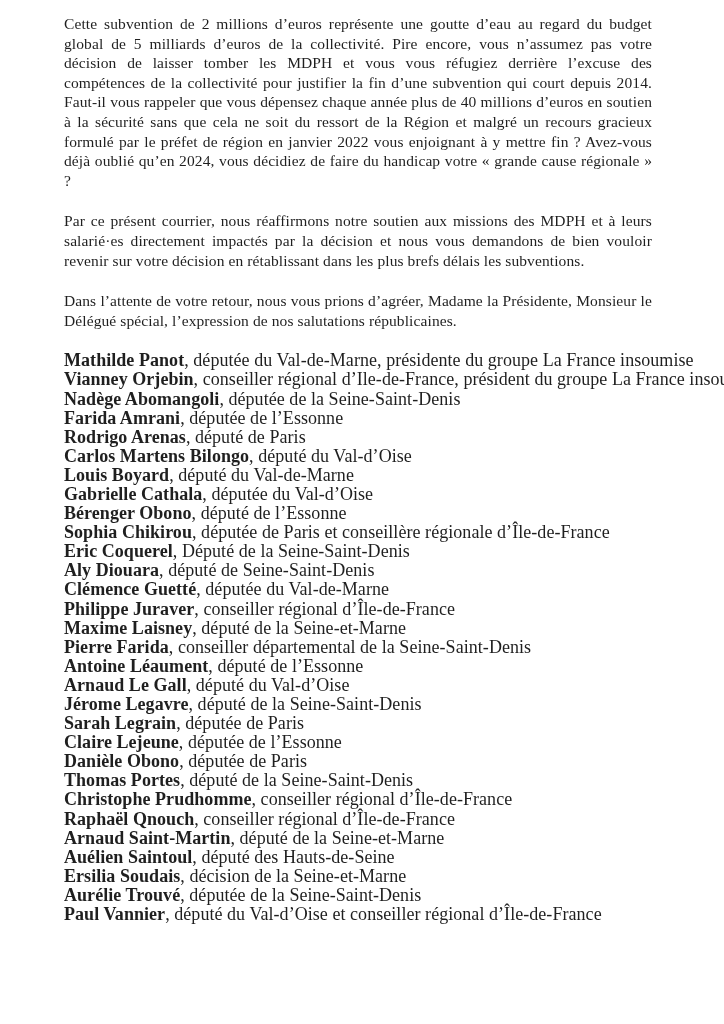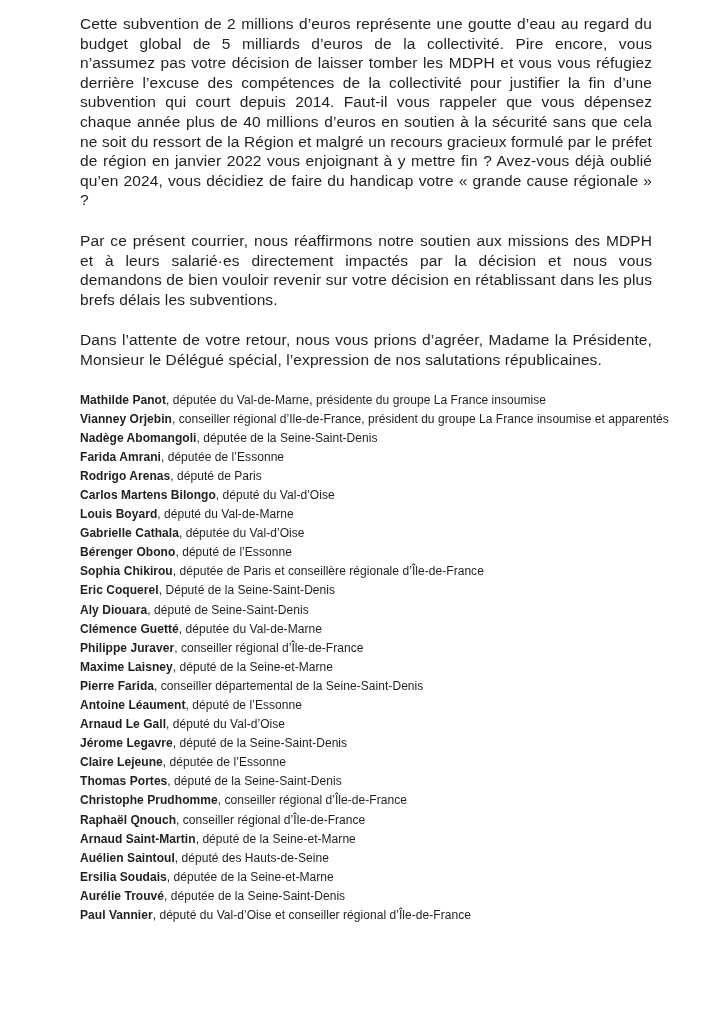--- a/index.html
+++ b/index.html
@@ -10,38 +10,39 @@
   body {
     width: 724px;
     height: 1024px;
     overflow: hidden;
     font-family: "Liberation Sans", "DejaVu Sans", sans-serif;
   }
   .page {
     box-sizing: border-box;
     width: 724px;
     height: 1024px;
-    padding: 14px 72px 0 80px;
+    padding: 14px 72px 0 64px;
     background: #ffffff;
     color: #1f1f1f;
+    font-family: Liberation Serif, serif;
   }
   .paragraphs p {
     margin: 0 0 21px 0;
     font-size: 15.5px;
     line-height: 19.6px;
     font-weight: 400;
     text-align: justify;
     color: #1f1f1f;
     letter-spacing: 0.1px;
   }
   .signatories {
     margin-top: 16px;
   }
   .sig-line {
-    font-size: 12px;
+    font-size: 18px;
     line-height: 19.1px;
     color: #1f1f1f;
     letter-spacing: 0.05px;
     white-space: nowrap;
   }
   .sig-line strong {
     font-weight: 700;
   }
 </style>
 </head>
@@ -66,23 +67,25 @@
       <div class="sig-line"><strong>Sophia Chikirou</strong><span>, députée de Paris et conseillère régionale d’Île-de-France</span></div>
       <div class="sig-line"><strong>Eric Coquerel</strong><span>, Député de la Seine-Saint-Denis</span></div>
       <div class="sig-line"><strong>Aly Diouara</strong><span>, député de Seine-Saint-Denis</span></div>
       <div class="sig-line"><strong>Clémence Guetté</strong><span>, députée du Val-de-Marne</span></div>
       <div class="sig-line"><strong>Philippe Juraver</strong><span>, conseiller régional d’Île-de-France</span></div>
       <div class="sig-line"><strong>Maxime Laisney</strong><span>, député de la Seine-et-Marne</span></div>
       <div class="sig-line"><strong>Pierre Farida</strong><span>, conseiller départemental de la Seine-Saint-Denis</span></div>
       <div class="sig-line"><strong>Antoine Léaument</strong><span>, député de l’Essonne</span></div>
       <div class="sig-line"><strong>Arnaud Le Gall</strong><span>, député du Val-d’Oise</span></div>
       <div class="sig-line"><strong>Jérome Legavre</strong><span>, député de la Seine-Saint-Denis</span></div>
+      <div class="sig-line"><strong>Sarah Legrain</strong><span>, députée de Paris</span></div>
       <div class="sig-line"><strong>Claire Lejeune</strong><span>, députée de l’Essonne</span></div>
+      <div class="sig-line"><strong>Danièle Obono</strong><span>, députée de Paris</span></div>
       <div class="sig-line"><strong>Thomas Portes</strong><span>, député de la Seine-Saint-Denis</span></div>
       <div class="sig-line"><strong>Christophe Prudhomme</strong><span>, conseiller régional d’Île-de-France</span></div>
       <div class="sig-line"><strong>Raphaël Qnouch</strong><span>, conseiller régional d’Île-de-France</span></div>
       <div class="sig-line"><strong>Arnaud Saint-Martin</strong><span>, député de la Seine-et-Marne</span></div>
       <div class="sig-line"><strong>Auélien Saintoul</strong><span>, député des Hauts-de-Seine</span></div>
-      <div class="sig-line"><strong>Ersilia Soudais</strong><span>, députée de la Seine-et-Marne</span></div>
+      <div class="sig-line"><strong>Ersilia Soudais</strong><span>, décision de la Seine-et-Marne</span></div>
       <div class="sig-line"><strong>Aurélie Trouvé</strong><span>, députée de la Seine-Saint-Denis</span></div>
       <div class="sig-line"><strong>Paul Vannier</strong><span>, député du Val-d’Oise et conseiller régional d’Île-de-France</span></div>
     </div>
 </div>
 
 </body></html>

